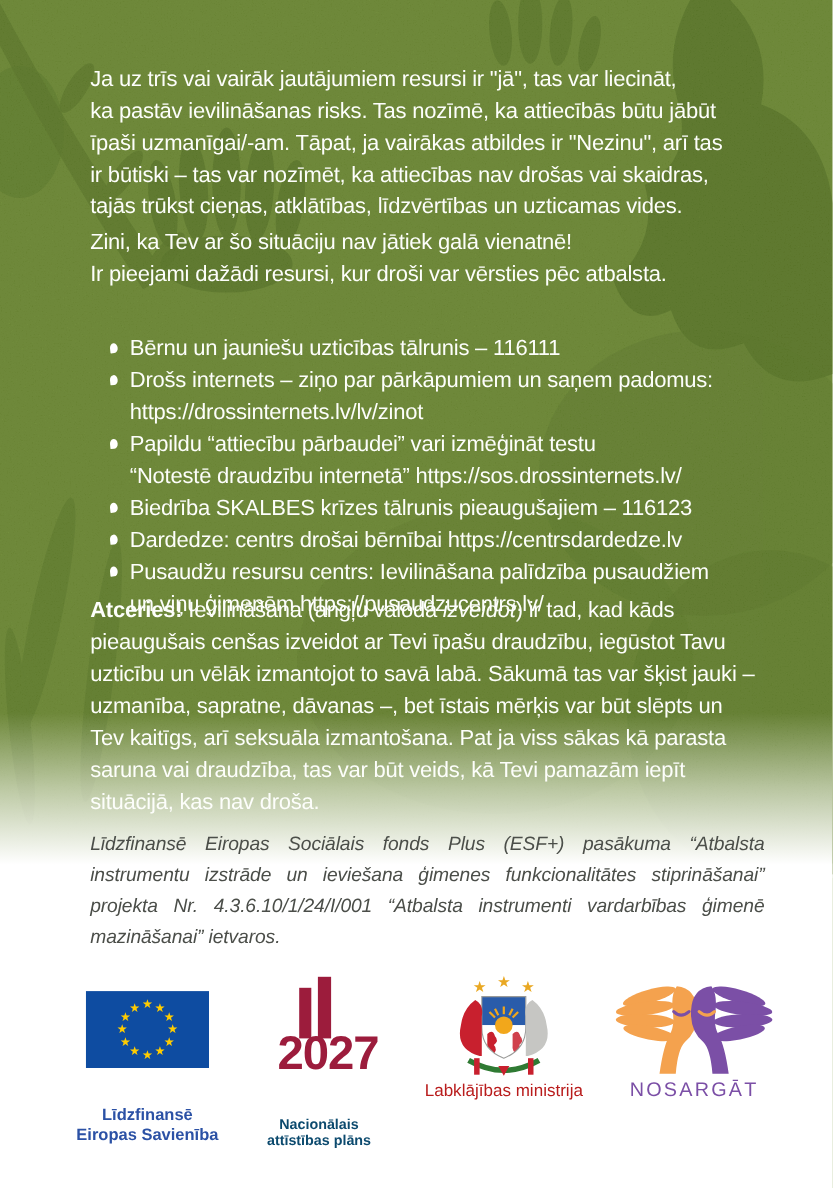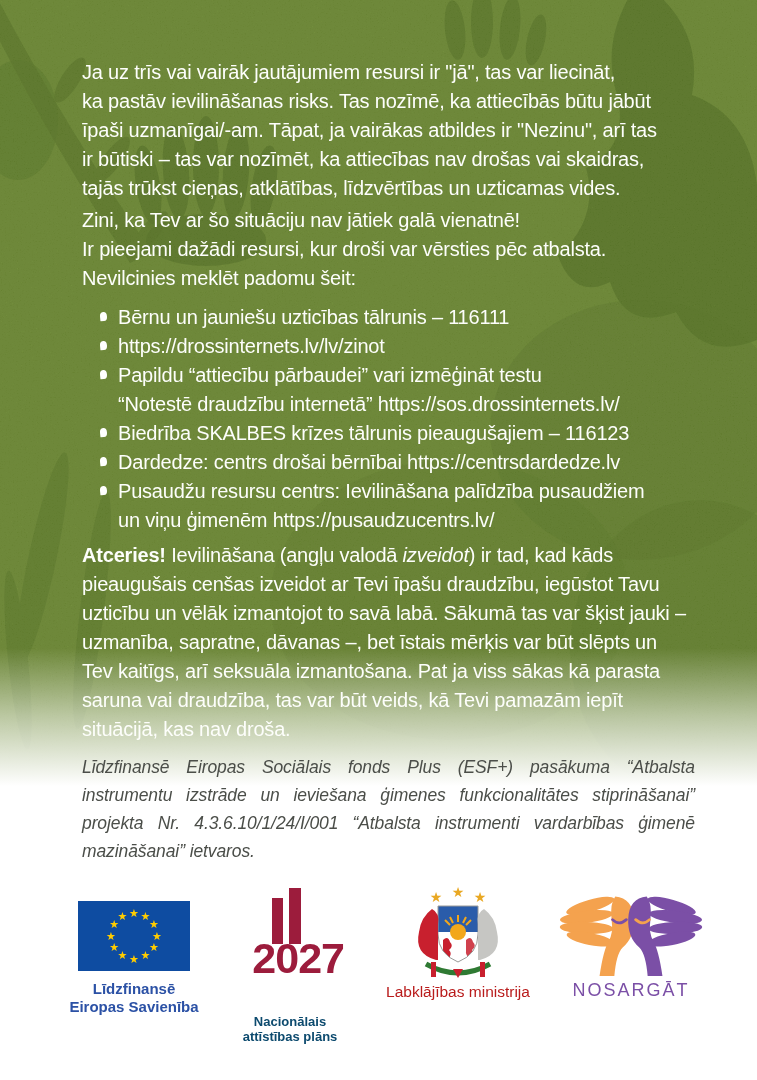--- a/index.html
+++ b/index.html
@@ -22,21 +22,21 @@
   }
   .b{font-weight:bold;}
   .it{font-style:italic;}
   .funding{
     left:82px;width:613px;color:#4b4e49;font-style:italic;
     font-size:17.5px;line-height:28px;letter-spacing:-0.1px;
   }
   .fj{text-align:justify;text-align-last:justify;white-space:normal;}
   .logo{position:absolute;z-index:2;}
   .cap{position:absolute;z-index:2;text-align:center;}
-  .eu-cap{left:54px;top:980px;width:160px;color:#2b51a5;font-weight:bold;font-size:15px;line-height:18px;}
+  .eu-cap{left:54px;top:1005px;width:160px;color:#2b51a5;font-weight:bold;font-size:15px;line-height:18px;}
   .nap-year{left:236px;top:936px;width:108px;text-align:right;color:#9c1c3c;font-weight:bold;font-size:43px;line-height:44px;letter-spacing:-1px;}
   .nap-cap{left:219px;top:1014px;width:142px;color:#0c4a6e;font-weight:bold;font-size:13px;line-height:15px;}
   .bar{position:absolute;background:#9c1c3c;z-index:2;}
   .bar-l{left:272px;top:898px;width:11px;height:46px;}
   .bar-r{left:289px;top:888px;width:12px;height:56px;}
   .lm-cap{left:372px;top:983px;width:172px;color:#b91c1c;font-size:15.5px;line-height:18px;}
   .nos-cap{left:551px;top:980px;width:160px;color:#7b4fa6;font-size:18px;letter-spacing:2px;font-weight:normal;}
 </style>
 </head>
 <body>
@@ -102,30 +102,30 @@
     <div class="line">Ja uz trīs vai vairāk jautājumiem resursi ir "jā", tas var liecināt,</div>
     <div class="line">ka pastāv ievilināšanas risks. Tas nozīmē, ka attiecībās būtu jābūt</div>
     <div class="line">īpaši uzmanīgai/-am. Tāpat, ja vairākas atbildes ir "Nezinu", arī tas</div>
     <div class="line">ir būtiski – tas var nozīmēt, ka attiecības nav drošas vai skaidras,</div>
     <div class="line">tajās trūkst cieņas, atklātības, līdzvērtības un uzticamas vides.</div>
   </div>
 
   <div class="tb" style="top:206px">
     <div class="line">Zini, ka Tev ar šo situāciju nav jātiek galā vienatnē!</div>
     <div class="line">Ir pieejami dažādi resursi, kur droši var vērsties pēc atbalsta.</div>
-    <div class="line">Nevilcinies meklēt padomu šeit:</div>
   </div>
 
   <div class="tb list" style="top:303px">
     <div class="li">
       <span class="dot"></span>
       <div class="line">Bērnu un jauniešu uzticības tālrunis – 116111</div>
     </div>
     <div class="li">
       <span class="dot"></span>
+      <div class="line">Drošs internets – ziņo par pārkāpumiem un saņem padomus:</div>
       <div class="line">https://drossinternets.lv/lv/zinot</div>
     </div>
     <div class="li">
       <span class="dot"></span>
       <div class="line">Papildu “attiecību pārbaudei” vari izmēģināt testu</div>
       <div class="line">“Notestē draudzību internetā” https://sos.drossinternets.lv/</div>
     </div>
     <div class="li">
       <span class="dot"></span>
       <div class="line">Biedrība SKALBES krīzes tālrunis pieaugušajiem – 116123</div>

